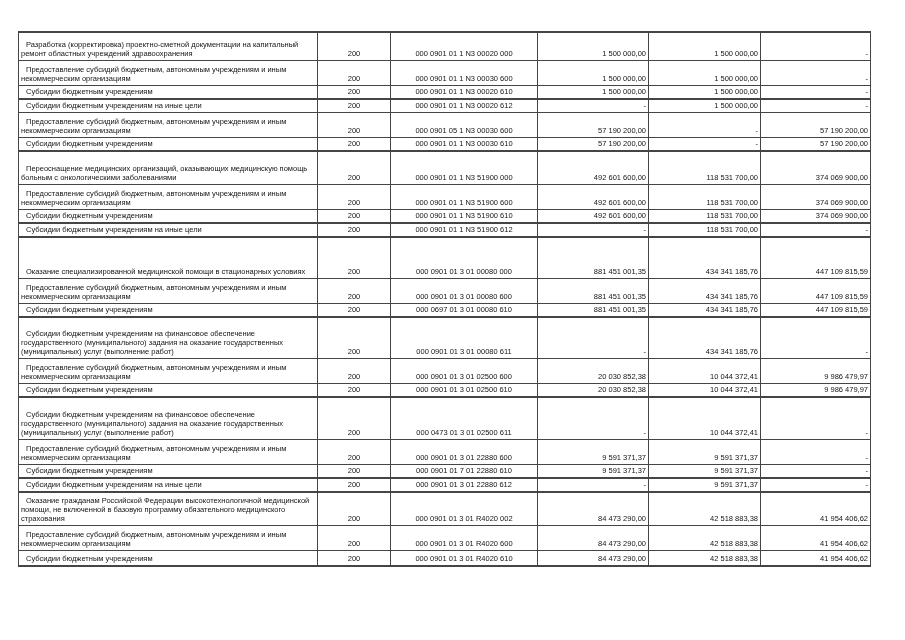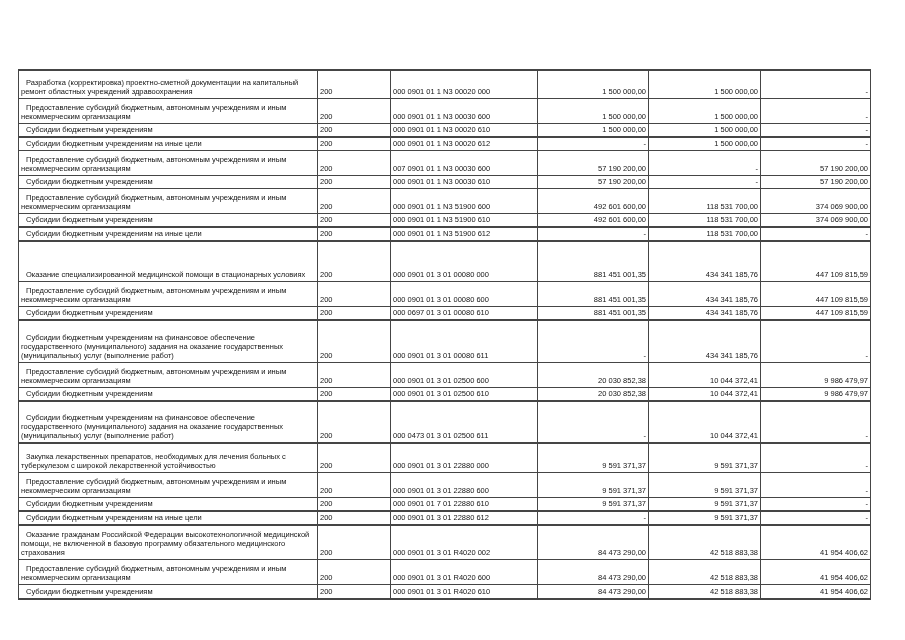--- a/index.html
+++ b/index.html
@@ -1,24 +1,24 @@
 <!DOCTYPE html>
 <html><head>
 <meta charset="utf-8">
 <style>
   html,body{margin:0;padding:0;background:#ffffff;}
   body{width:905px;height:640px;overflow:hidden;
        font-family:"Liberation Sans", sans-serif;color:#141414;}
   .page{position:relative;width:905px;height:640px;background:#ffffff;}
   table.budget{position:absolute;left:18px;top:31px;width:852px;
-       border-collapse:collapse;table-layout:fixed;margin-top:38px;}
+       border-collapse:collapse;table-layout:fixed;}
   table.budget td{border:1px solid #454545;vertical-align:bottom;
        font-size:7.5px;line-height:9px;padding:1px 2px 2px 2px;overflow:hidden;}
   td.desc{text-align:left;text-indent:5px;padding-left:1px;padding-right:3px;}
-  td.ctr{}
+  td.ctr{text-align:center;}
   td.num{text-align:right;padding-right:2px;white-space:nowrap;}
   tr.thick td{border-top-width:2px;}
   tr:first-child td{border-top-width:2px;}
   tr:last-child td{border-bottom-width:2px;}
 </style>
 </head>
 <body>
 
 <div class="page">
   <table class="budget">
@@ -59,32 +59,40 @@
           <td class="desc">Субсидии бюджетным учреждениям на иные цели</td>
           <td class="ctr">200</td>
           <td class="ctr">000 0901 01 1 N3 00020 612</td>
           <td class="num">-</td>
           <td class="num">1 500 000,00</td>
           <td class="num">-</td>
         </tr>
         <tr style="height: 25px;">
           <td class="desc">Предоставление субсидий бюджетным, автономным учреждениям и иным некоммерческим организациям</td>
           <td class="ctr">200</td>
-          <td class="ctr">007 0901 01 1 N3 00030 600</td>
+          <td class="ctr">000 0901 05 1 N3 00030 600</td>
           <td class="num">57 190 200,00</td>
           <td class="num">-</td>
           <td class="num">57 190 200,00</td>
         </tr>
         <tr style="height: 13px;">
           <td class="desc">Субсидии бюджетным учреждениям</td>
           <td class="ctr">200</td>
           <td class="ctr">000 0901 01 1 N3 00030 610</td>
           <td class="num">57 190 200,00</td>
           <td class="num">-</td>
           <td class="num">57 190 200,00</td>
+        </tr>
+        <tr class="thick" style="height: 34px;">
+          <td class="desc">Переоснащение медицинских организаций, оказывающих медицинскую помощь больным с онкологическими заболеваниями</td>
+          <td class="ctr">200</td>
+          <td class="ctr">000 0901 01 1 N3 51900 000</td>
+          <td class="num">492 601 600,00</td>
+          <td class="num">118 531 700,00</td>
+          <td class="num">374 069 900,00</td>
         </tr>
         <tr style="height: 25px;">
           <td class="desc">Предоставление субсидий бюджетным, автономным учреждениям и иным некоммерческим организациям</td>
           <td class="ctr">200</td>
           <td class="ctr">000 0901 01 1 N3 51900 600</td>
           <td class="num">492 601 600,00</td>
           <td class="num">118 531 700,00</td>
           <td class="num">374 069 900,00</td>
         </tr>
         <tr style="height: 13px;">
@@ -150,28 +158,20 @@
           <td class="num">20 030 852,38</td>
           <td class="num">10 044 372,41</td>
           <td class="num">9 986 479,97</td>
         </tr>
         <tr class="thick" style="height: 42px;">
           <td class="desc">Субсидии бюджетным учреждениям на финансовое обеспечение государственного (муниципального) задания на оказание государственных (муниципальных) услуг (выполнение работ)</td>
           <td class="ctr">200</td>
           <td class="ctr">000 0473 01 3 01 02500 611</td>
           <td class="num">-</td>
           <td class="num">10 044 372,41</td>
-          <td class="num">-</td>
-        </tr>
-        <tr class="thick" style="height: 30px;">
-          <td class="desc">Закупка лекарственных препаратов, необходимых для лечения больных с туберкулезом с широкой лекарственной устойчивостью</td>
-          <td class="ctr">200</td>
-          <td class="ctr">000 0901 01 3 01 22880 000</td>
-          <td class="num">9 591 371,37</td>
-          <td class="num">9 591 371,37</td>
           <td class="num">-</td>
         </tr>
         <tr style="height: 25px;">
           <td class="desc">Предоставление субсидий бюджетным, автономным учреждениям и иным некоммерческим организациям</td>
           <td class="ctr">200</td>
           <td class="ctr">000 0901 01 3 01 22880 600</td>
           <td class="num">9 591 371,37</td>
           <td class="num">9 591 371,37</td>
           <td class="num">-</td>
         </tr>

